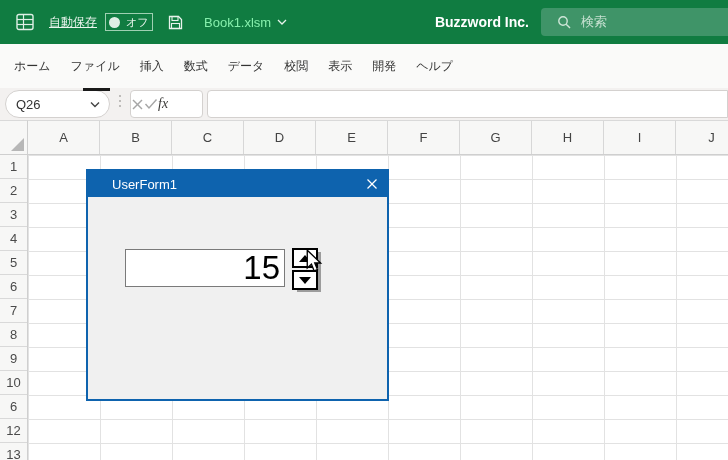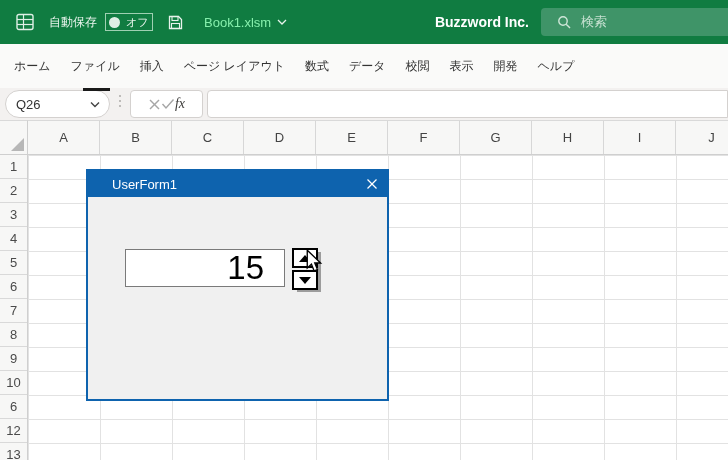--- a/index.html
+++ b/index.html
@@ -3,21 +3,21 @@
 <meta charset="utf-8">
 <style>
   * { margin:0; padding:0; box-sizing:border-box; }
   body { font-family: "Liberation Sans", "DejaVu Sans", sans-serif; }
   #screen { position:relative; width:728px; height:460px; background:#fff; overflow:hidden; }
 
   
   .titlebar { position:absolute; left:0; top:0; width:728px; height:44px;
               background:#107C41; display:flex; align-items:center; color:#fff; }
   .tb-logo { margin-left:16px; width:18px; height:18px; flex:0 0 auto; }
-  .tb-autosave { margin-left:15px; font-size:12px; color:#eaf5ee; }
+  .tb-autosave { margin-left:15px; font-size:12px; color:#eaf5ee;text-decoration:underline; }
   .toggle-pill { margin-left:8px; width:48px; height:18px; border:1px solid #9fd0b2;
                  border-radius:0; display:flex; align-items:center; }
   .toggle-knob { width:11px; height:11px; border-radius:50%; background:#dfeee5; margin-left:3px; }
   .toggle-state { font-size:11px; color:#eaf5ee; margin-left:6px; }
   .tb-save { margin-left:15px; width:15px; height:15px; }
   .tb-filename { margin-left:21px; font-size:13px; color:#86efac; }
   .tb-chevron { margin-left:6px; width:10px; height:8px; }
   .tb-account { margin-left:auto; font-size:14px; font-weight:bold; color:#fff; }
   .tb-search { margin-left:12px; width:187px; height:28px; background:#3f9468;
                border-radius:4px 0 0 4px; display:flex; align-items:center; }
@@ -33,21 +33,21 @@
   
   .formulabar { position:absolute; left:0; top:88px; width:728px; height:32px;
                 background:#f3f1f0; display:flex; align-items:center; }
   .namebox { position:absolute; left:5px; top:2px; width:105px; height:28px; background:#fff;
              border:1px solid #d4d1cf; border-radius:14px; display:flex; align-items:center; }
   .namebox-text { margin-left:10px; font-size:13px; color:#333; flex:1; }
   .namebox-chevron { margin-right:9px; width:10px; height:7px; }
   .dots-sep { position:absolute; left:119px; top:7px; display:flex; flex-direction:column; gap:3px; }
   .dots-sep i { width:2px; height:2px; border-radius:50%; background:#adaaa8; }
   .fxgroup { position:absolute; left:130px; top:2px; width:73px; height:28px; background:#fff;
-             border:1px solid #d4d1cf; border-radius:4px; display:flex; align-items:center; justify-content:center; }
+             border:1px solid #d4d1cf; border-radius:4px; display:flex; align-items:center; justify-content:flex-start; }
   .fx-label { font-family:"Liberation Serif", serif; font-style:italic; font-size:14px; color:#3c3b39; }
   .formula-input { position:absolute; left:207px; top:2px; width:521px; height:28px; background:#fff;
                    border:1px solid #d4d1cf; border-radius:4px 0 0 4px; font-size:13px; color:#222;
                    display:flex; align-items:center; padding-left:8px; }
 
   
   .sheet-corner { position:absolute; left:0; top:120px; width:28px; height:35px; background:#f7f7f6;
                   border-top:1px solid #d9d9d9; border-right:1px solid #cfcfcf; border-bottom:1px solid #cfcfcf; }
   .corner-tri { position:absolute; right:3px; bottom:3px; width:0; height:0;
                 border-left:13px solid transparent; border-bottom:13px solid #b7b7b7; }
@@ -67,21 +67,21 @@
   
   .userform { position:absolute; left:86px; top:169px; width:303px; height:232px;
               border:2px solid #0E63AE; background:#f0f0f0; z-index:10; }
   .uf-titlebar { position:absolute; left:0; top:0; width:299px; height:26px; background:#0E63AE;
                  display:flex; align-items:center; }
   .uf-title { margin-left:24px; font-size:13px; color:#fff; }
   .uf-close { margin-left:auto; margin-right:7px; width:16px; height:16px; display:flex;
               align-items:center; justify-content:center; }
   .uf-textbox { position:absolute; left:37px; top:78px; width:160px; height:38px; background:#fff;
                 border:1px solid #7a7a7a; font-size:33px; color:#000; text-align:right;
-                padding-right:20px; line-height:35px; font-family:"Liberation Sans", sans-serif; }
+                padding-right:4px; line-height:35px; font-family:"Liberation Sans", sans-serif; }
   .uf-spin { position:absolute; left:204px; top:77px; width:26px; height:42px;
              box-shadow:4px 3px 0 -1px #9c9c9c; }
   .spin-btn { width:26px; height:20px; background:#fff; border:2px solid #000;
               display:flex; align-items:center; justify-content:center; }
   .spin-btn.up { margin-bottom:2px; }
   .tri-up { width:0; height:0; border-left:6px solid transparent; border-right:6px solid transparent;
             border-bottom:7px solid #000; }
   .tri-down { width:0; height:0; border-left:6px solid transparent; border-right:6px solid transparent;
               border-top:7px solid #000; }
 
@@ -120,21 +120,20 @@
         <line x1="9.2" y1="9.2" x2="13" y2="13" stroke="#cfe6d8" stroke-width="1.4"></line>
       </svg>
       <span class="tb-search-ph">検索</span>
     </div>
   </div>
 
   <div class="menubar">
       <div class="tab active">ホーム</div>
       <div class="tab">ファイル</div>
       <div class="tab">挿入</div>
-      <div class="tab">ページ レイアウト</div>
       <div class="tab">数式</div>
       <div class="tab">データ</div>
       <div class="tab">校閲</div>
       <div class="tab">表示</div>
       <div class="tab">開発</div>
       <div class="tab">ヘルプ</div>
     </div>
   <div class="active-underline"></div>
 
   <div class="formulabar">

